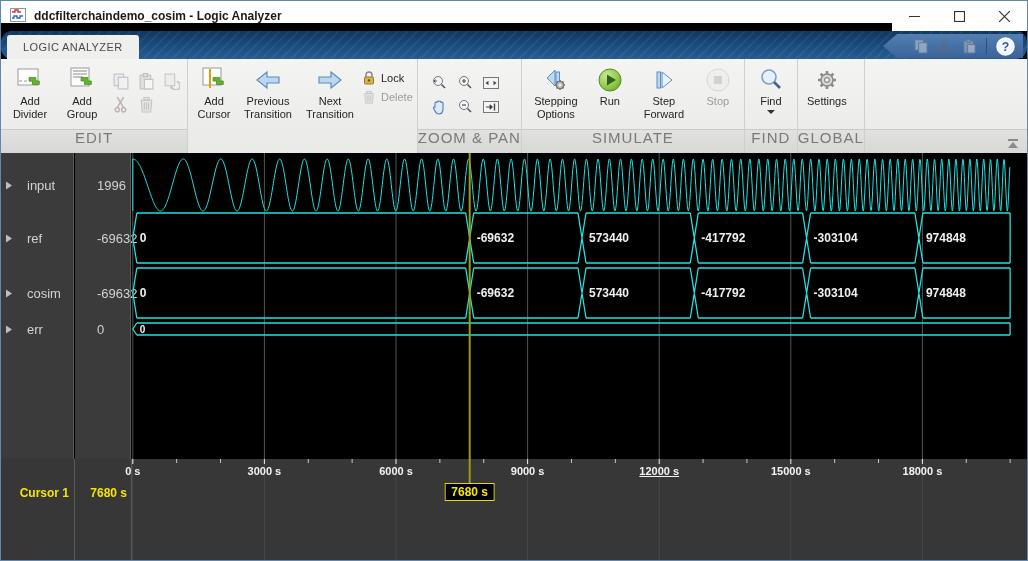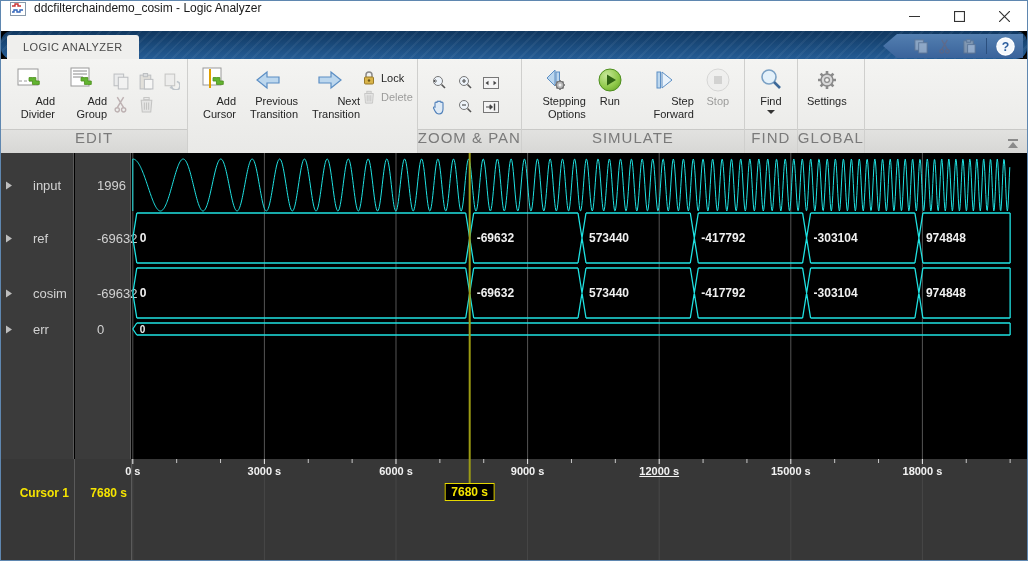--- a/index.html
+++ b/index.html
@@ -1,20 +1,20 @@
 <!DOCTYPE html>
 <html><head>
 <meta charset="utf-8">
 <style>
   * { margin:0; padding:0; box-sizing:border-box; }
   html,body { width:1028px; height:561px; font-family:"Liberation Sans", sans-serif; }
   .window { position:relative; width:1028px; height:561px; border:1px solid #5f87b0; background:#000; overflow:hidden; }
 
   
-  .titlebar { position:absolute; left:0; top:0; width:100%; height:30px; background:#ffffff; display:flex; align-items:flex-start; }
+  .titlebar { position:absolute; left:0; top:0; width:100%; height:22px; background:#ffffff; display:flex; align-items:flex-end;font-weight:bold; }
   .app-icon { width:16px; height:16px; margin-left:9px; }
   .title-text { margin-left:8px; font-size:12px; color:#1a1a1a; }
   .win-controls { position:absolute; right:0; top:0; height:30px; display:flex; }
   .win-btn { width:45px; height:30px; display:flex; align-items:center; justify-content:center; background:#fff; border:none; }
 
   
   .tabband { position:absolute; left:0; top:30px; width:100%; height:28px;
     background:linear-gradient(180deg,#10375f 0%,#1b4c7e 55%,#245c95 100%);border-radius:11px; }
   .tabband::after { content:""; position:absolute; inset:0;
     background:repeating-linear-gradient(135deg, rgba(255,255,255,0.05) 0 2px, transparent 2px 7px); }
@@ -27,38 +27,38 @@
   .qicon { width:15px; height:15px; }
 
   
   .ribbon { position:absolute; left:0; top:58px; width:100%; height:94px;
     background:linear-gradient(180deg,#f4f4f2,#e9e9e7); display:flex; }
   .section { display:flex; flex-direction:column; border-right:1px solid #cfcfcd; }
   .tools { flex:1; display:flex; align-items:flex-start; padding:5px 4px 0 4px; gap:2px; }
   .sec-label { height:24px; background:linear-gradient(180deg,#e2e2e0,#d7d7d5); border-top:1px solid #c9c9c7;
     font-size:15px; color:#7a7a7a; letter-spacing:1px; text-align:center; line-height:16px; }
   .btn { display:flex; flex-direction:column; align-items:center; width:50px; padding-top:1px;
-    background:transparent; border:none; font-size:11px; color:#252525; line-height:1.15; text-align:right; }
+    background:transparent; border:none; font-size:11px; color:#252525; line-height:1.15; text-align:center; }
   .btn .ic { height:30px; display:flex; align-items:center; justify-content:center; }
   .btn.narrow { width:44px; }
   .btn.wide { width:60px; }
   .disabled { opacity:0.42; filter:grayscale(70%); }
   .mini-grid { display:grid; grid-template-columns:24px 24px 24px; grid-auto-rows:22px; gap:1px; margin-top:6px; }
   .mini { display:flex; align-items:center; justify-content:center; background:transparent; border:none; }
   .hcol { display:flex; flex-direction:column; gap:3px; margin-top:6px; }
   .hbtn { display:flex; align-items:center; gap:5px; background:transparent; border:none; font-size:11px; color:#252525; }
   .zp-grid { display:grid; grid-template-columns:26px 26px 26px; grid-auto-rows:24px; gap:0; margin-top:7px; }
   .dd-arrow { width:0; height:0; border-left:4px solid transparent; border-right:4px solid transparent; border-top:4px solid #333; margin-top:2px; }
   .collapse-btn { position:absolute; right:6px; bottom:2px; width:16px; height:13px; background:transparent; border:none; }
 
   
   .main { position:absolute; left:0; top:152px; width:100%; height:306px; background:#000; }
   .namecol { position:absolute; left:0; top:0; width:73px; height:306px; background:#3b3b3b; border-right:1px solid #5a5a5a; }
   .valcol { position:absolute; left:74px; top:0; width:56px; height:306px; background:#3b3b3b; border-right:1px solid #5a5a5a; }
-  .sig-name { position:absolute; left:5px; display:flex; align-items:center; gap:21px; color:#d2d2d2; font-size:13px; transform:translateY(-50%); }
+  .sig-name { position:absolute; left:5px; display:flex; align-items:center; gap:15px; color:#d2d2d2; font-size:13px; transform:translateY(-50%); }
   .tri { width:0; height:0; border-top:4px solid transparent; border-bottom:4px solid transparent; border-left:6px solid #bdbdbd; }
   .sig-val { position:absolute; left:22px; color:#d2d2d2; font-size:13px; transform:translateY(-50%); }
   .plot { position:absolute; left:130px; top:0; width:898px; height:306px; }
 
   
   .axis { position:absolute; left:0; top:458px; width:100%; height:103px; background:#373737; }
   .axis .colsep1 { position:absolute; left:73px; top:0; width:1px; height:103px; background:#5a5a5a; }
   .axis .colsep2 { position:absolute; left:130px; top:0; width:1px; height:103px; background:#5a5a5a; }
   .tick-label { position:absolute; top:6px; transform:translateX(-50%); color:#f2f2f2; font-size:11px; font-weight:bold; white-space:nowrap; }
   .cursor-box { position:absolute; top:24px; transform:translateX(-50%); border:1px solid #e6d800; background:#000;

